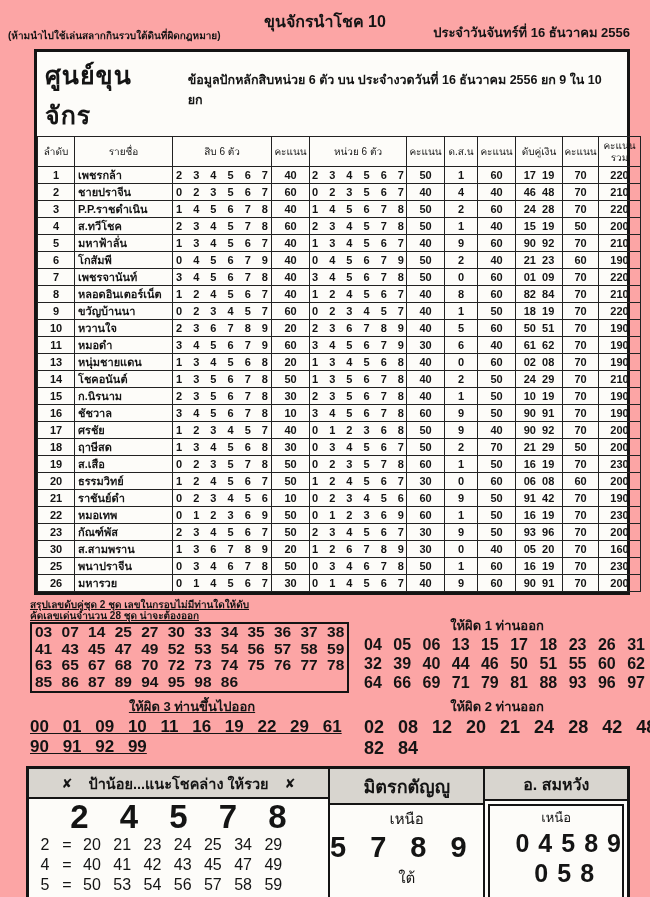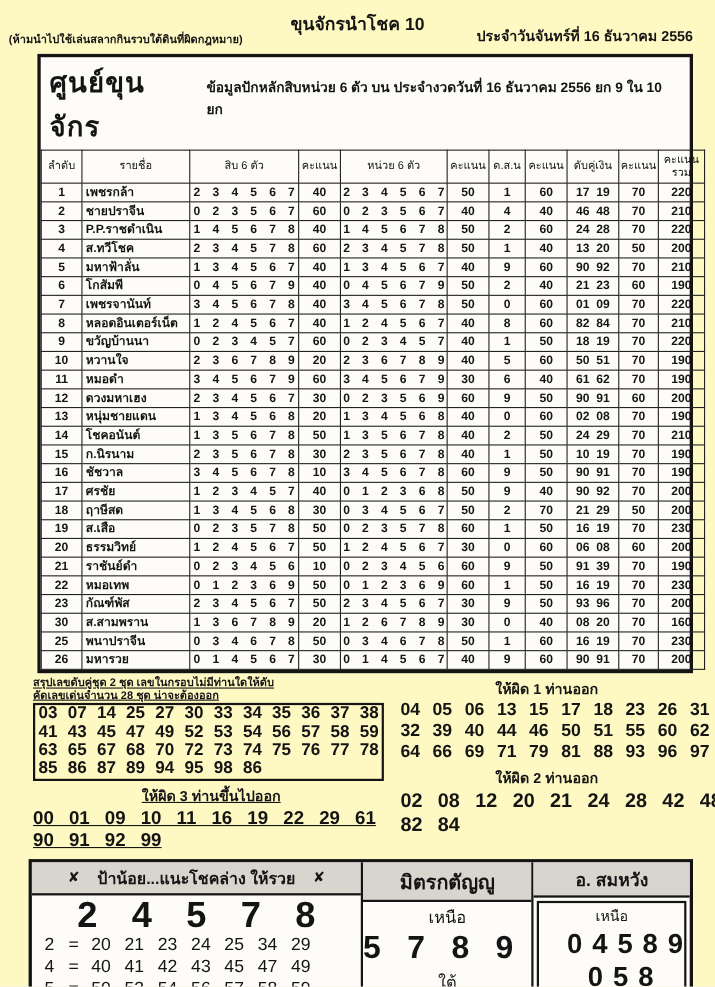--- a/index.html
+++ b/index.html
@@ -1,17 +1,17 @@
 <!DOCTYPE html>
 <html><head>
 <meta charset="utf-8">
 <style>
   * { margin:0; padding:0; box-sizing:border-box; }
   body { background:#e9e7e2; font-family:"Liberation Sans","DejaVu Sans",sans-serif; color:#141414; }
-  .page { width:650px; height:897px; margin:0 auto; background:#fef9c3; position:relative; overflow:hidden; }
+  .page { width:650px; height:897px; margin:0 auto; background:#fca5a5; position:relative; overflow:hidden; }
 
   
   .topbar { position:relative; height:46px; }
   .top-title { position:absolute; top:9px; left:0; right:0; text-align:center; font-size:16px; font-weight:bold; }
   .top-left { position:absolute; bottom:3px; left:8px; font-size:10px; font-weight:600; }
   .top-right { position:absolute; bottom:3px; right:20px; font-size:13px; font-weight:bold; }
 
   
   .main-box { margin:3px 20px 0 34px; border:3px solid #141414; background:#fdfcf9; }
   .box-title-row { padding:3px 8px 1px 8px; display:flex; align-items:baseline; gap:10px; }
@@ -149,21 +149,21 @@
         </tr>
           <tr>
           <td class="c-idx">4</td>
           <td class="c-name">ส.ทวีโชค</td>
           <td class="c-dig">2 3 4 5 7 8</td>
           <td>60</td>
           <td class="c-dig">2 3 4 5 7 8</td>
           <td>50</td>
           <td>1</td>
           <td>40</td>
-          <td class="c-pair">13 20</td>
+          <td class="c-pair">15 19</td>
           <td>50</td>
           <td>200</td>
         </tr>
           <tr>
           <td class="c-idx">5</td>
           <td class="c-name">มหาฟ้าลั่น</td>
           <td class="c-dig">1 3 4 5 6 7</td>
           <td>40</td>
           <td class="c-dig">1 3 4 5 6 7</td>
           <td>40</td>
@@ -245,33 +245,20 @@
           <td>60</td>
           <td class="c-dig">3 4 5 6 7 9</td>
           <td>30</td>
           <td>6</td>
           <td>40</td>
           <td class="c-pair">61 62</td>
           <td>70</td>
           <td>190</td>
         </tr>
           <tr>
-          <td class="c-idx">12</td>
-          <td class="c-name">ดวงมหาเฮง</td>
-          <td class="c-dig">2 3 4 5 6 7</td>
-          <td>30</td>
-          <td class="c-dig">0 2 3 5 6 9</td>
-          <td>60</td>
-          <td>9</td>
-          <td>50</td>
-          <td class="c-pair">90 91</td>
-          <td>60</td>
-          <td>200</td>
-        </tr>
-          <tr>
           <td class="c-idx">13</td>
           <td class="c-name">หนุ่มชายแดน</td>
           <td class="c-dig">1 3 4 5 6 8</td>
           <td>20</td>
           <td class="c-dig">1 3 4 5 6 8</td>
           <td>40</td>
           <td>0</td>
           <td>60</td>
           <td class="c-pair">02 08</td>
           <td>70</td>
@@ -370,21 +357,21 @@
         </tr>
           <tr>
           <td class="c-idx">21</td>
           <td class="c-name">ราชันย์ดำ</td>
           <td class="c-dig">0 2 3 4 5 6</td>
           <td>10</td>
           <td class="c-dig">0 2 3 4 5 6</td>
           <td>60</td>
           <td>9</td>
           <td>50</td>
-          <td class="c-pair">91 39</td>
+          <td class="c-pair">91 42</td>
           <td>70</td>
           <td>190</td>
         </tr>
           <tr>
           <td class="c-idx">22</td>
           <td class="c-name">หมอเทพ</td>
           <td class="c-dig">0 1 2 3 6 9</td>
           <td>50</td>
           <td class="c-dig">0 1 2 3 6 9</td>
           <td>60</td>
@@ -409,21 +396,21 @@
         </tr>
           <tr>
           <td class="c-idx">30</td>
           <td class="c-name">ส.สามพราน</td>
           <td class="c-dig">1 3 6 7 8 9</td>
           <td>20</td>
           <td class="c-dig">1 2 6 7 8 9</td>
           <td>30</td>
           <td>0</td>
           <td>40</td>
-          <td class="c-pair">08 20</td>
+          <td class="c-pair">05 20</td>
           <td>70</td>
           <td>160</td>
         </tr>
           <tr>
           <td class="c-idx">25</td>
           <td class="c-name">พนาปราจีน</td>
           <td class="c-dig">0 3 4 6 7 8</td>
           <td>50</td>
           <td class="c-dig">0 3 4 6 7 8</td>
           <td>50</td>
@@ -462,21 +449,21 @@
             <div class="numline">85 86 87 89 94 95 98 86</div>
           </div>
       </div>
       <div class="miss-title">ให้ผิด 3 ท่านขึ้นไปออก</div>
       <div class="numgroup miss3">
           <div class="numline">00 01 09 10 11 16 19 22 29 61</div>
           <div class="numline">90 91 92 99</div>
         </div>
     </div>
     <div class="mid-right">
-      <div class="miss-title" style="margin-top:0;">ให้ผิด 1 ท่านออก</div>
+      <div class="miss-title" style="margin-top:16px;">ให้ผิด 1 ท่านออก</div>
       <div class="numgroup miss1">
           <div class="numline">04 05 06 13 15 17 18 23 26 31</div>
           <div class="numline">32 39 40 44 46 50 51 55 60 62</div>
           <div class="numline">64 66 69 71 79 81 88 93 96 97</div>
         </div>
       <div class="miss-title">ให้ผิด 2 ท่านออก</div>
       <div class="numgroup miss2">
           <div class="numline">02 08 12 20 21 24 28 42 48 80</div>
           <div class="numline">82 84</div>
         </div>

